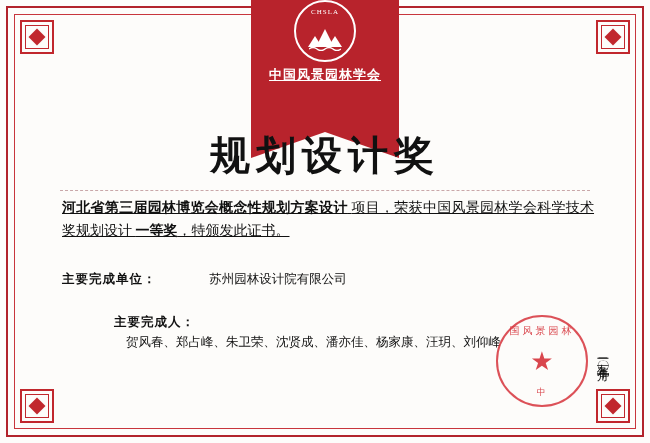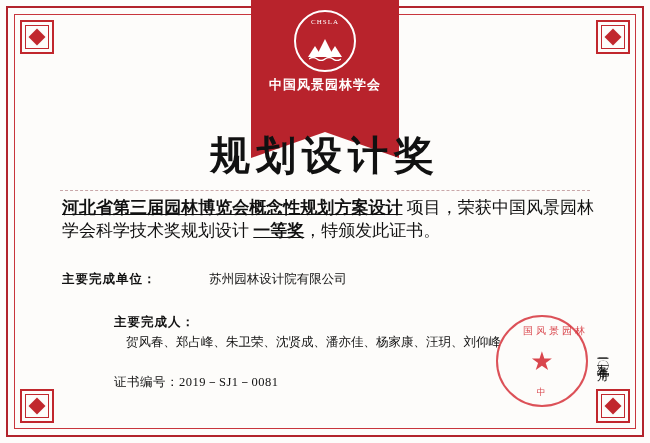--- a/index.html
+++ b/index.html
@@ -85,21 +85,21 @@
     left: 0;
     bottom: -26px;
     width: 0; height: 0;
     border-left: 74px solid #b8232c;
     border-right: 74px solid #b8232c;
     border-bottom: 26px solid transparent;
   }
   .ribbon-inner {
     position: relative;
     z-index: 3;
-    padding-top: 10px;
+    text-decoration: underline;
   }
   .emblem {
     width: 62px;
     height: 62px;
     margin: 0 auto 4px auto;
     border-radius: 50%;
     border: 2px solid #ffffff;
     position: relative;
     box-sizing: border-box;
   }
@@ -157,23 +157,24 @@
   
   .body-area {
     position: absolute;
     left: 62px;
     right: 56px;
     top: 196px;
     font-family: "Liberation Serif", serif;
     color: #111111;
   }
   .para {
-    font-size: 17px;
+    font-size: 14px;
     line-height: 23px;
     text-align: justify;
+    text-decoration: underline;
   }
   .para .u {
     text-decoration: underline;
     font-weight: bold;
   }
   .field {
     margin-top: 26px;
     font-size: 12.5px;
     line-height: 22px;
   }
@@ -239,21 +240,21 @@
     transform: translate(-50%, -50%);
     color: #d6333b;
     font-size: 26px;
     line-height: 26px;
     opacity: 0.9;
   }
   .seal .seal-top {
     position: absolute;
     left: 0; right: 0;
     top: 9px;
-    text-align: right;
+    text-align: center;
     font-family: "Liberation Serif", serif;
     font-size: 10px;
     letter-spacing: 3px;
     color: #d6333b;
     opacity: 0.9;
   }
   .seal .seal-bottom {
     position: absolute;
     left: 0; right: 0;
     bottom: 8px;
@@ -341,23 +342,20 @@
       <span class="field-value">苏州园林设计院有限公司</span>
     </div>
 
     <div class="members">
       <span class="m-label">主要完成人：</span>
       <span class="m-value">
         <span>贺风春、郑占峰、朱卫荣、沈贤成、潘亦佳、杨家康、汪玥、刘仰峰</span><br>
       </span>
     </div>
 
-    <div class="cert-no">
-      <span>证书编号：</span><span>2019－SJ1－0081</span>
-    </div>
   </div>
 
   <div class="seal">
     <span class="ring"></span>
     <span class="seal-top">国风景园林</span>
     <span class="star">★</span>
     <span class="seal-bottom">中</span>
   </div>
 
   <div class="date-vert">二〇一九年十月</div>

